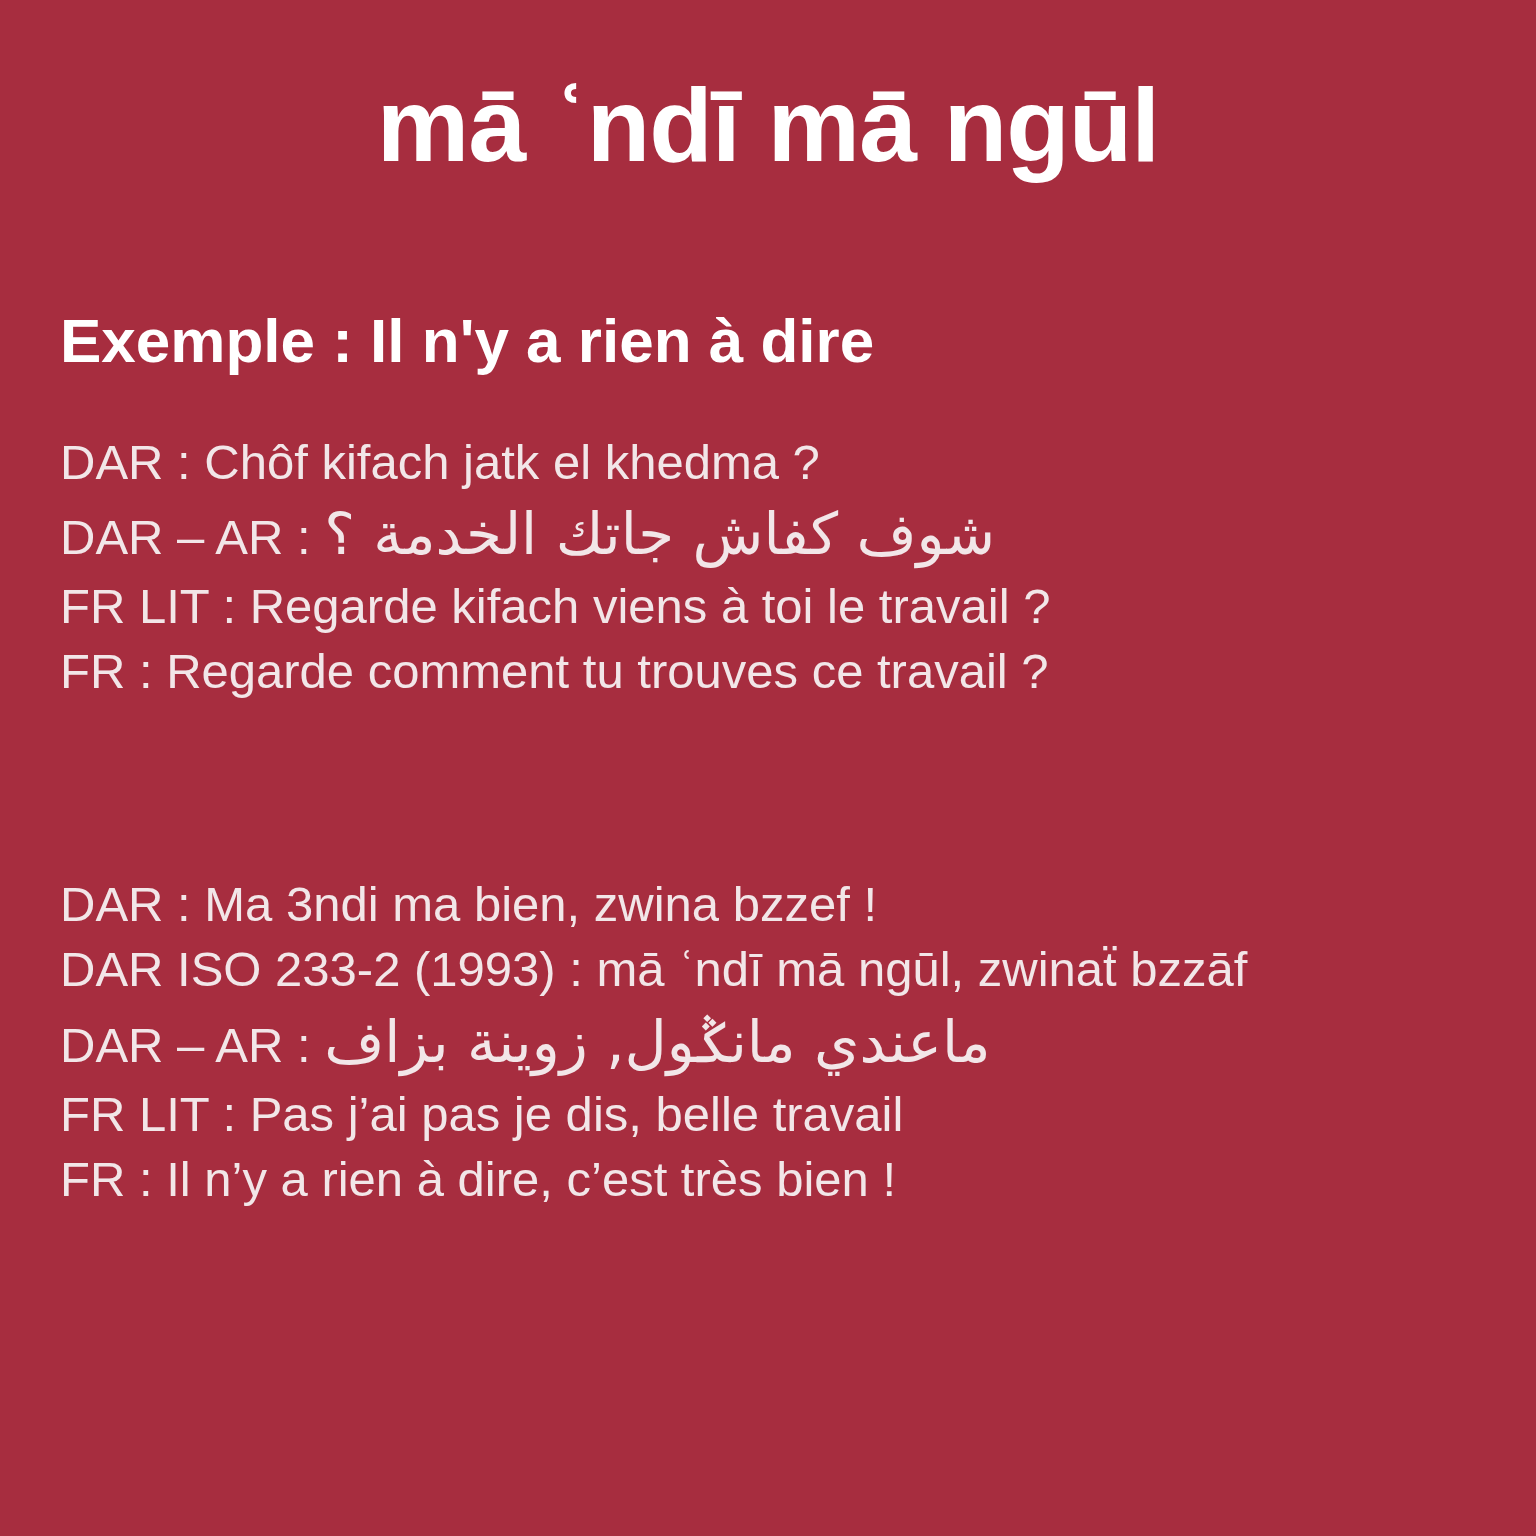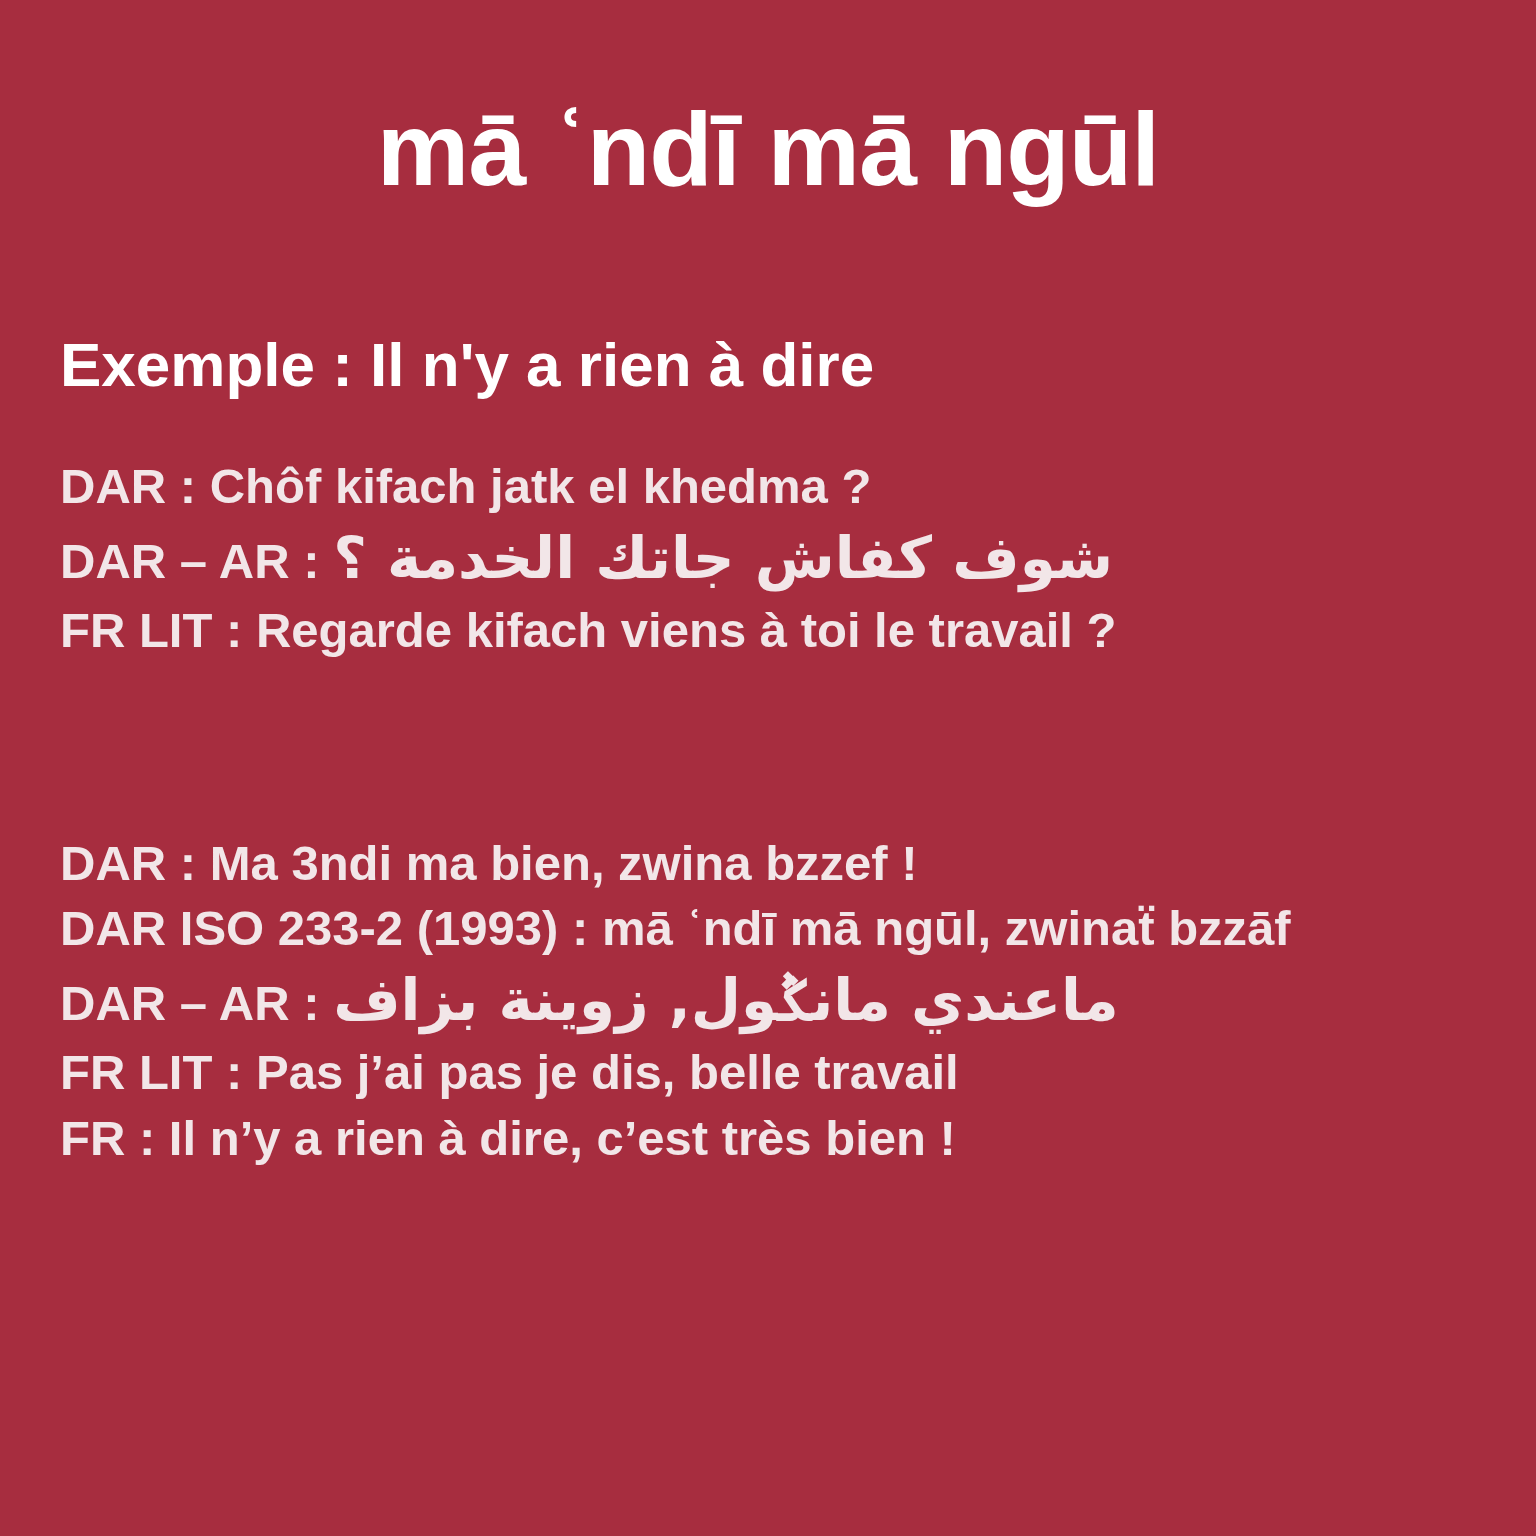--- a/index.html
+++ b/index.html
@@ -14,21 +14,20 @@
     color: #ffffff;
     overflow: hidden;
   }
   .card {
     width: 1536px;
     height: 1184px;
     box-sizing: border-box;
     padding: 48px 56px 40px 56px;
     display: flex;
     flex-direction: column;
-    margin-top: 24px;
   }
   .title {
     font-size: 104px;
     font-weight: 700;
     letter-spacing: -1px;
     text-align: center;
     line-height: 1.15;
     margin: 18px 0 0 0;
     color: #ffffff;
   }
@@ -45,21 +44,20 @@
     margin-left: 4px;
   }
   .block.second {
     margin-top: 168px;
   }
   .line {
     font-size: 49px;
     line-height: 1.33;
     color: #f2e6e8;
     white-space: nowrap;
-    font-weight: bold;
   }
   .line.ar {
     font-size: 49px;
     line-height: 1.36;
   }
   .ar-text {
     direction: rtl;
     unicode-bidi: isolate;
     font-family: "DejaVu Sans", sans-serif;
     font-size: 58px;
@@ -71,20 +69,21 @@
 <div class="card">
 
   <h1 class="title">mā ʿndī mā ngūl</h1>
 
   <div class="subtitle">Exemple : Il n'y a rien à dire</div>
 
   <div class="block first">
     <div class="line">DAR : Chôf kifach jatk el khedma ?</div>
     <div class="line ar"><span>DAR – AR : </span><span class="ar-text">شوف كفاش جاتك الخدمة ؟</span></div>
     <div class="line">FR LIT : Regarde kifach viens à toi le travail ?</div>
+    <div class="line">FR : Regarde comment tu trouves ce travail ?</div>
   </div>
 
   <div class="block second">
     <div class="line">DAR : Ma 3ndi ma bien, zwina bzzef !</div>
     <div class="line">DAR ISO 233-2 (1993) : mā ʿndī mā ngūl, zwinaẗ bzzāf</div>
     <div class="line ar"><span>DAR – AR : </span><span class="ar-text">ماعندي مانݣول, زوينة بزاف</span></div>
     <div class="line">FR LIT : Pas j’ai pas je dis, belle travail</div>
     <div class="line">FR : Il n’y a rien à dire, c’est très bien !</div>
   </div>
 

